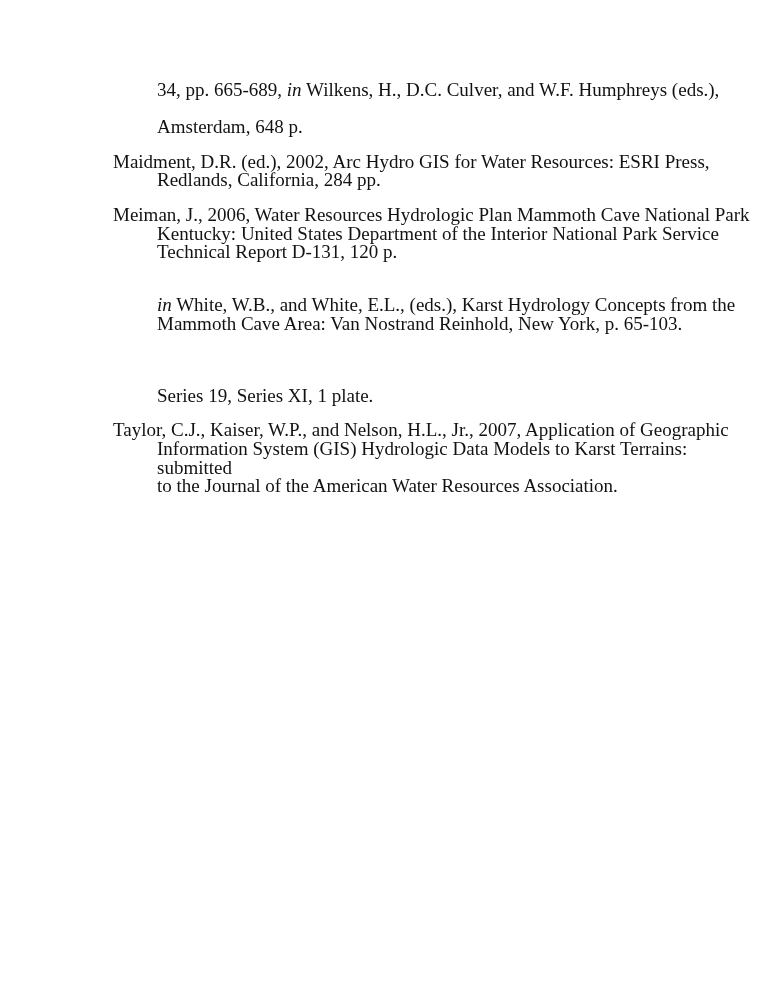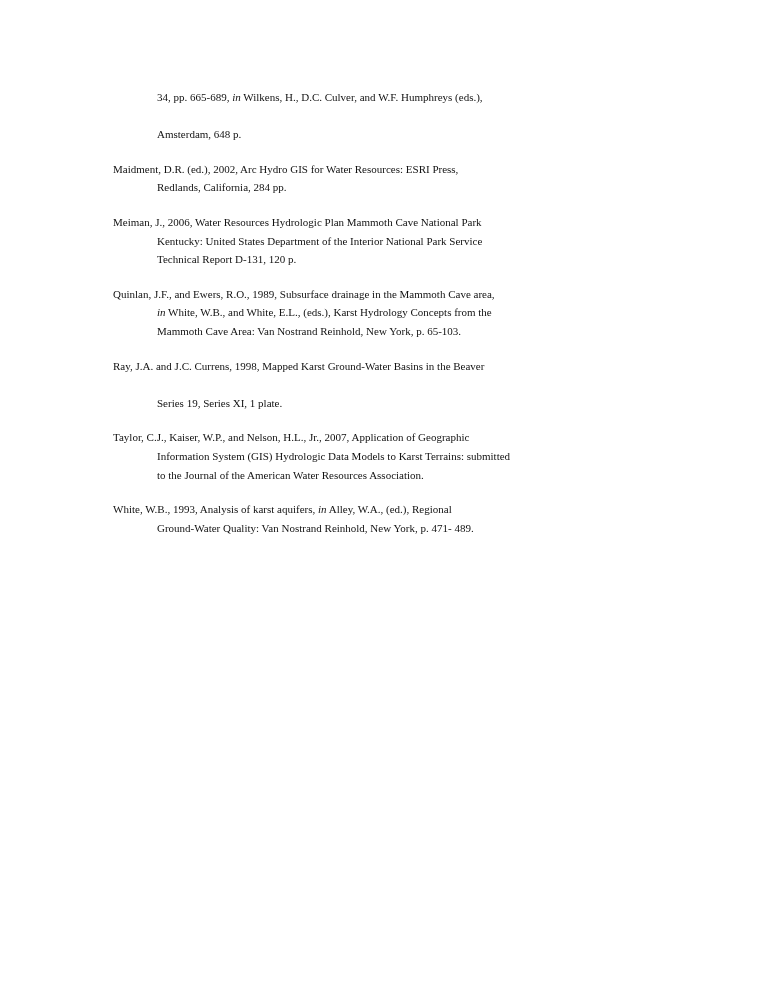--- a/index.html
+++ b/index.html
@@ -12,23 +12,23 @@
     width: 773px;
     height: 1000px;
     background: #ffffff;
     overflow: hidden;
     font-family: "Liberation Serif", "DejaVu Serif", serif;
     color: #121212;
   }
   .references {
     position: absolute;
     left: 113px;
-    top: 88px;
+    top: 81px;
     width: 648px;
-    font-size: 11px;
+    font-size: 19px;
     line-height: 18.6px;
   }
   .ref {
     margin: 0 0 16px 0;
     padding-left: 44px;
     text-indent: -44px;
     white-space: normal;
   }
   .ref.continuation {
     text-indent: 0;
@@ -38,18 +38,17 @@
   }
 </style>
 </head>
 <body>
 
 <div class="page">
   <div class="references">
       <p class="ref continuation"><span class="">34, pp. 665-689, </span><span class="it">in</span><span class=""> Wilkens, H., D.C. Culver, and W.F. Humphreys (eds.),</span><br><br><span class="">Amsterdam, 648 p.</span></p>
       <p class="ref"><span class="">Maidment, D.R. (ed.), 2002, Arc Hydro GIS for Water Resources: ESRI Press,</span><br><span class="">Redlands, California, 284 pp.</span></p>
       <p class="ref"><span class="">Meiman, J., 2006, Water Resources Hydrologic Plan Mammoth Cave National Park</span><br><span class="">Kentucky: United States Department of the Interior National Park Service</span><br><span class="">Technical Report D-131, 120 p.</span></p>
-      <p class="ref"><span class="">Quinlan, J.F., and Ewers, R.O., 1989, Subsurface drainage in the Mammoth Cave area,</span><br><span class="it">in</span><span class=""> White, W.B., and White, E.L., (eds.), Karst Hydrology Concepts from the</span><br><span class="">Mammoth Cave Area: Van Nostrand Reinhold, New York, p. 65-103.</span></p>
-      <p class="ref"><span class="">Ray, J.A. and J.C. Currens, 1998, Mapped Karst Ground-Water Basins in the Beaver</span><br><br><span class="">Series 19, Series XI, 1 plate.</span></p>
+      <p class="ref"><br><span class="it">in</span><span class=""> White, W.B., and White, E.L., (eds.), Karst Hydrology Concepts from the</span><br><span class="">Mammoth Cave Area: Van Nostrand Reinhold, New York, p. 65-103.</span></p>
+      <p class="ref"><br><br><span class="">Series 19, Series XI, 1 plate.</span></p>
       <p class="ref"><span class="">Taylor, C.J., Kaiser, W.P., and Nelson, H.L., Jr., 2007, Application of Geographic</span><br><span class="">Information System (GIS) Hydrologic Data Models to Karst Terrains: submitted</span><br><span class="">to the Journal of the American Water Resources Association.</span></p>
-      <p class="ref"><span class="">White, W.B., 1993, Analysis of karst aquifers, </span><span class="it">in</span><span class=""> Alley, W.A., (ed.), Regional</span><br><span class="">Ground-Water Quality: Van Nostrand Reinhold, New York, p. 471- 489.</span></p>
     </div>
 </div>
 
 </body></html>

